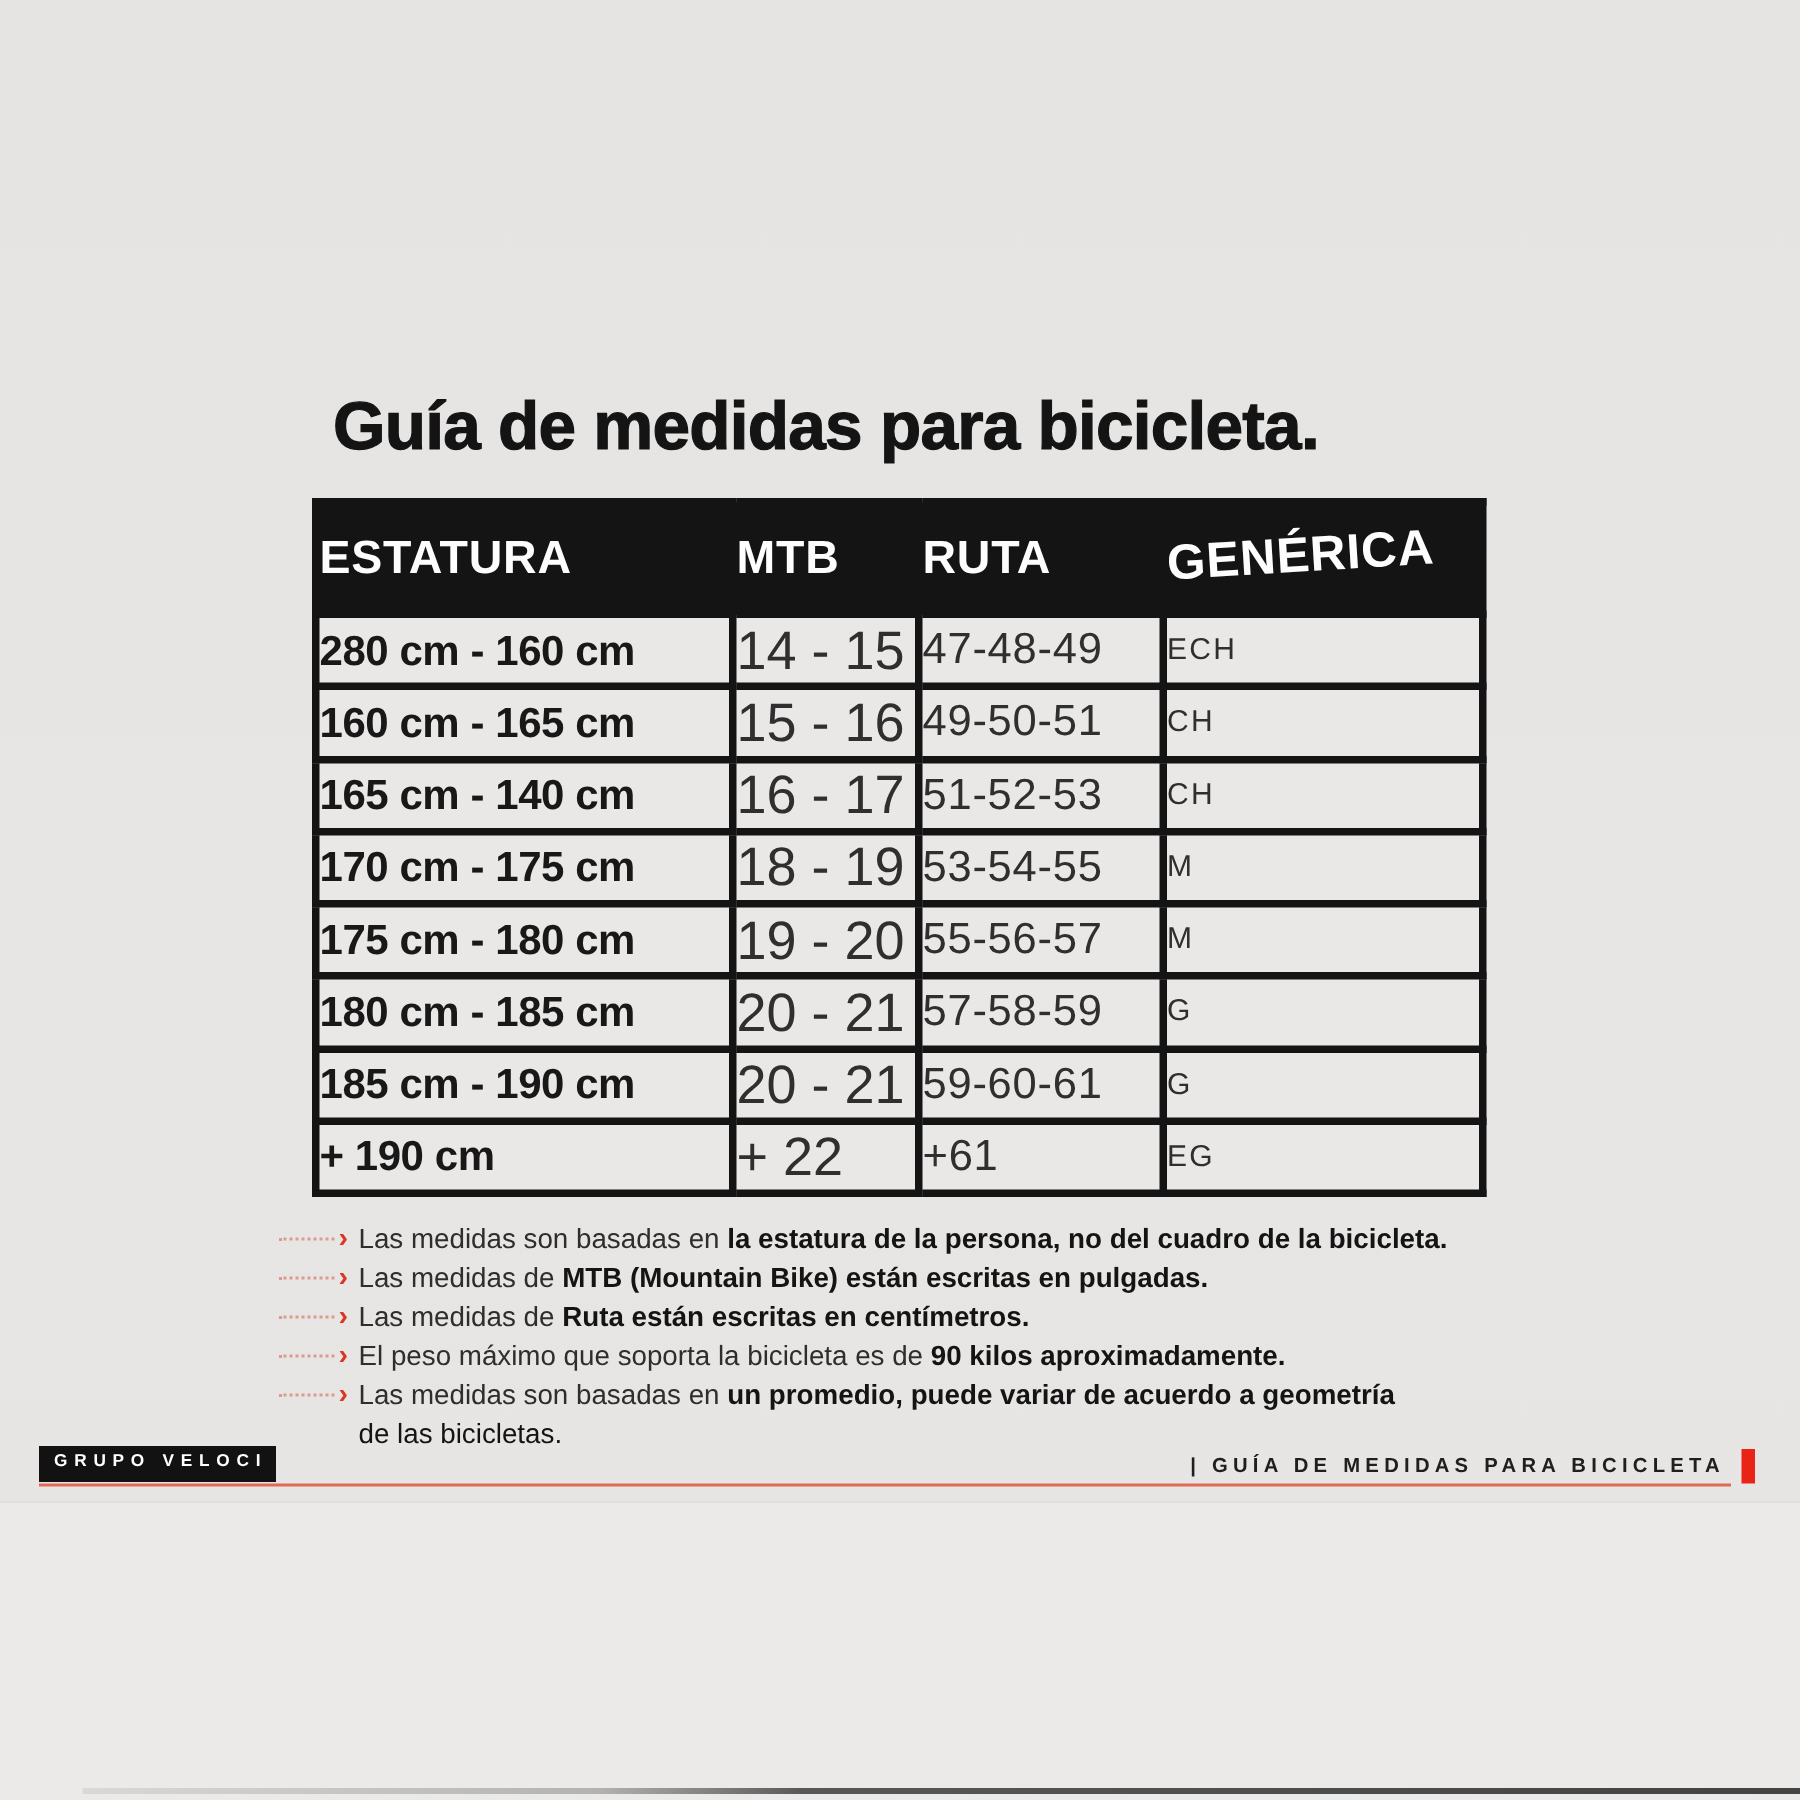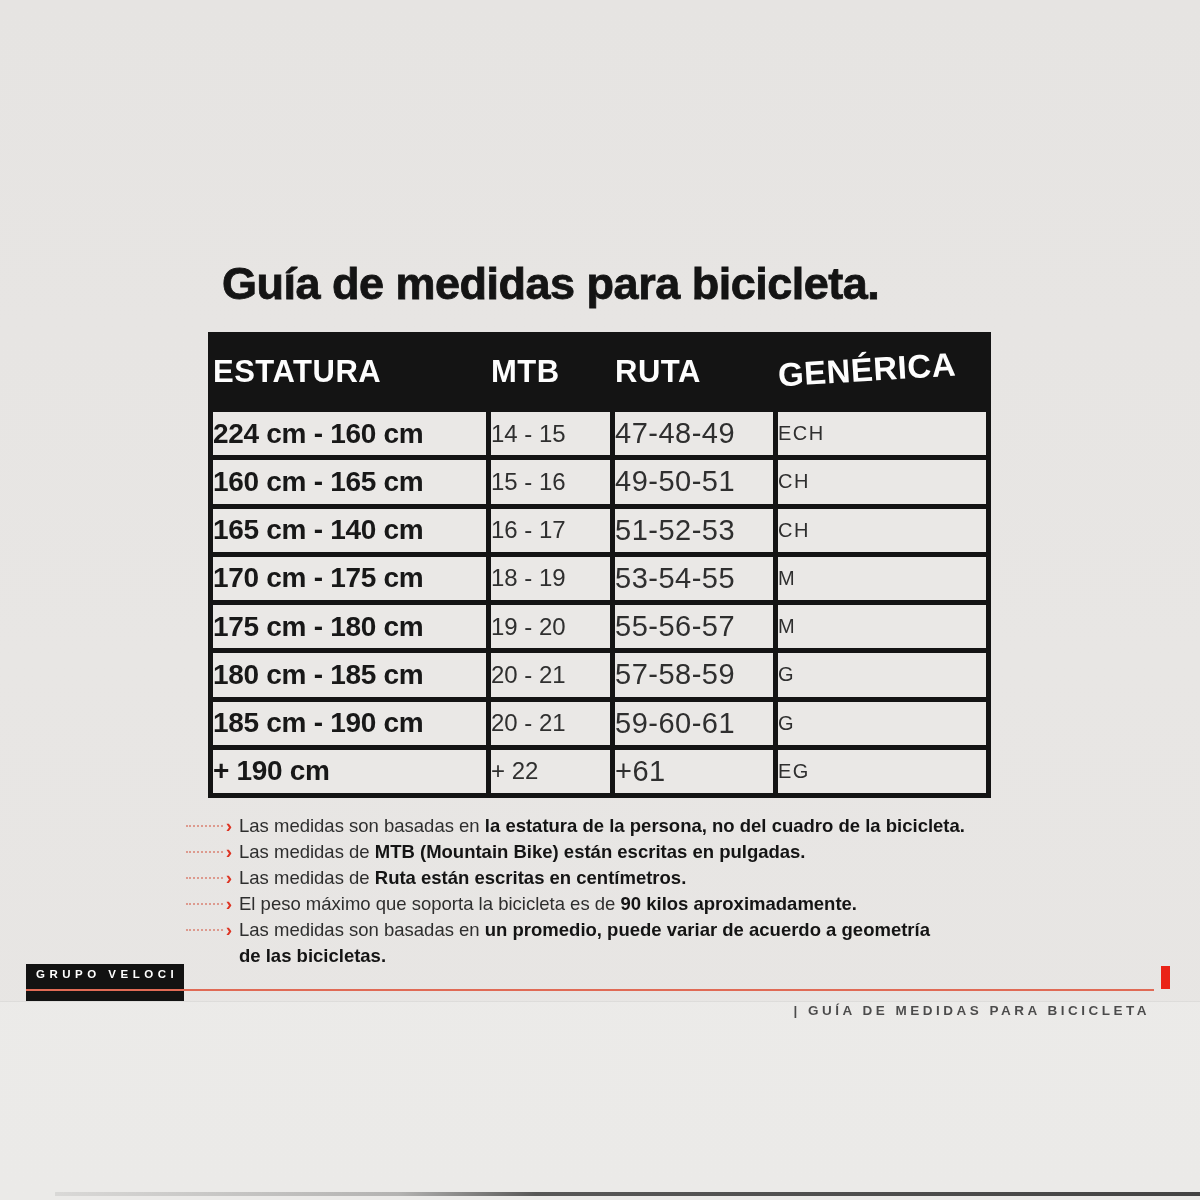--- a/index.html
+++ b/index.html
@@ -24,41 +24,41 @@
   table.size-table th,table.size-table td{
     border:5px solid #141414;text-align:left;vertical-align:middle;padding:0;
   }
   table.size-table thead th{
     background:#141414;color:#fdfdfd;height:70px;
     font-size:31px;font-weight:800;letter-spacing:0.5px;
   }
   th .tilt{display:inline-block;transform:rotate(-3.5deg) translateY(-2px);font-size:33px;}
   table.size-table tbody td{background:#eae8e6;height:43px;}
   td.c-estatura{font-size:28px;font-weight:800;letter-spacing:-0.3px;color:#181818;}
-  td.c-mtb{font-size:24px;font-weight:400;color:#2f2f2f;}
+  td.c-mtb{font-size:36px;font-weight:400;color:#2f2f2f;}
   td.c-ruta{font-size:29px;font-weight:400;color:#2f2f2f;letter-spacing:0.5px;}
   td.c-gen{font-size:20px;font-weight:400;color:#2f2f2f;letter-spacing:1.5px;}
 
   .notes{position:absolute;left:186px;top:813px;width:880px;}
   .note{display:flex;align-items:flex-start;font-size:18.5px;line-height:26px;color:#2e2e2e;}
   .note-marker{flex:none;width:46px;height:26px;display:flex;align-items:center;margin-right:7px;}
   .note-dots{flex:1;border-top:2px dotted #dd9a8e;margin-right:3px;}
   .note-chevron{color:#dd3524;font-weight:700;font-size:19px;line-height:1;transform:translateY(-1px);}
   .note-text b{color:#141414;text-align:center;}
-  .note-text .wrap2{display:block;font-weight:700;color:#141414;}
+  .note-text .wrap2{display:block;font-weight:400;color:#141414;}
 
   .brand-badge{
     position:absolute;left:26px;top:964px;
     background:#121212;color:#ffffff;
     font-size:11.5px;font-weight:700;letter-spacing:4.5px;
-    padding:4px 6px 21px 10px;
+    padding:4px 6px 8px 10px;
   }
   .footer-line{position:absolute;left:26px;top:989px;width:1128px;height:2px;background:#e06a55;}
   .footer-caption{
-    position:absolute;left:650px;top:1003px;width:500px;text-align:right;
+    position:absolute;left:650px;top:969px;width:500px;text-align:right;
     font-size:13.5px;font-weight:700;letter-spacing:3.5px;color:#1f1f1f;
   }
   .accent-bar{position:absolute;left:1161px;top:966px;width:9px;height:23px;background:#ea2317;}
   .lower-band{
     position:absolute;left:0;top:1001px;width:1200px;height:199px;
     background:rgba(255,255,255,0.20);border-top:1px solid rgba(0,0,0,0.06);
   }
   .bottom-sliver{
     position:absolute;left:55px;bottom:4px;width:1145px;height:4px;
     background:linear-gradient(to right,rgba(60,60,60,0.10),rgba(50,50,50,0.30) 30%,rgba(25,25,25,0.70) 42%,rgba(20,20,20,0.78));
@@ -82,21 +82,21 @@
       <thead>
         <tr>
           <th>ESTATURA</th>
           <th>MTB</th>
           <th>RUTA</th>
           <th><span class="tilt">GENÉRICA</span></th>
         </tr>
       </thead>
       <tbody>
         <tr>
-          <td class="c-estatura">224 cm - 160 cm</td>
+          <td class="c-estatura">280 cm - 160 cm</td>
           <td class="c-mtb">14 - 15</td>
           <td class="c-ruta">47-48-49</td>
           <td class="c-gen">ECH</td>
         </tr>
         <tr>
           <td class="c-estatura">160 cm - 165 cm</td>
           <td class="c-mtb">15 - 16</td>
           <td class="c-ruta">49-50-51</td>
           <td class="c-gen">CH</td>
         </tr>

